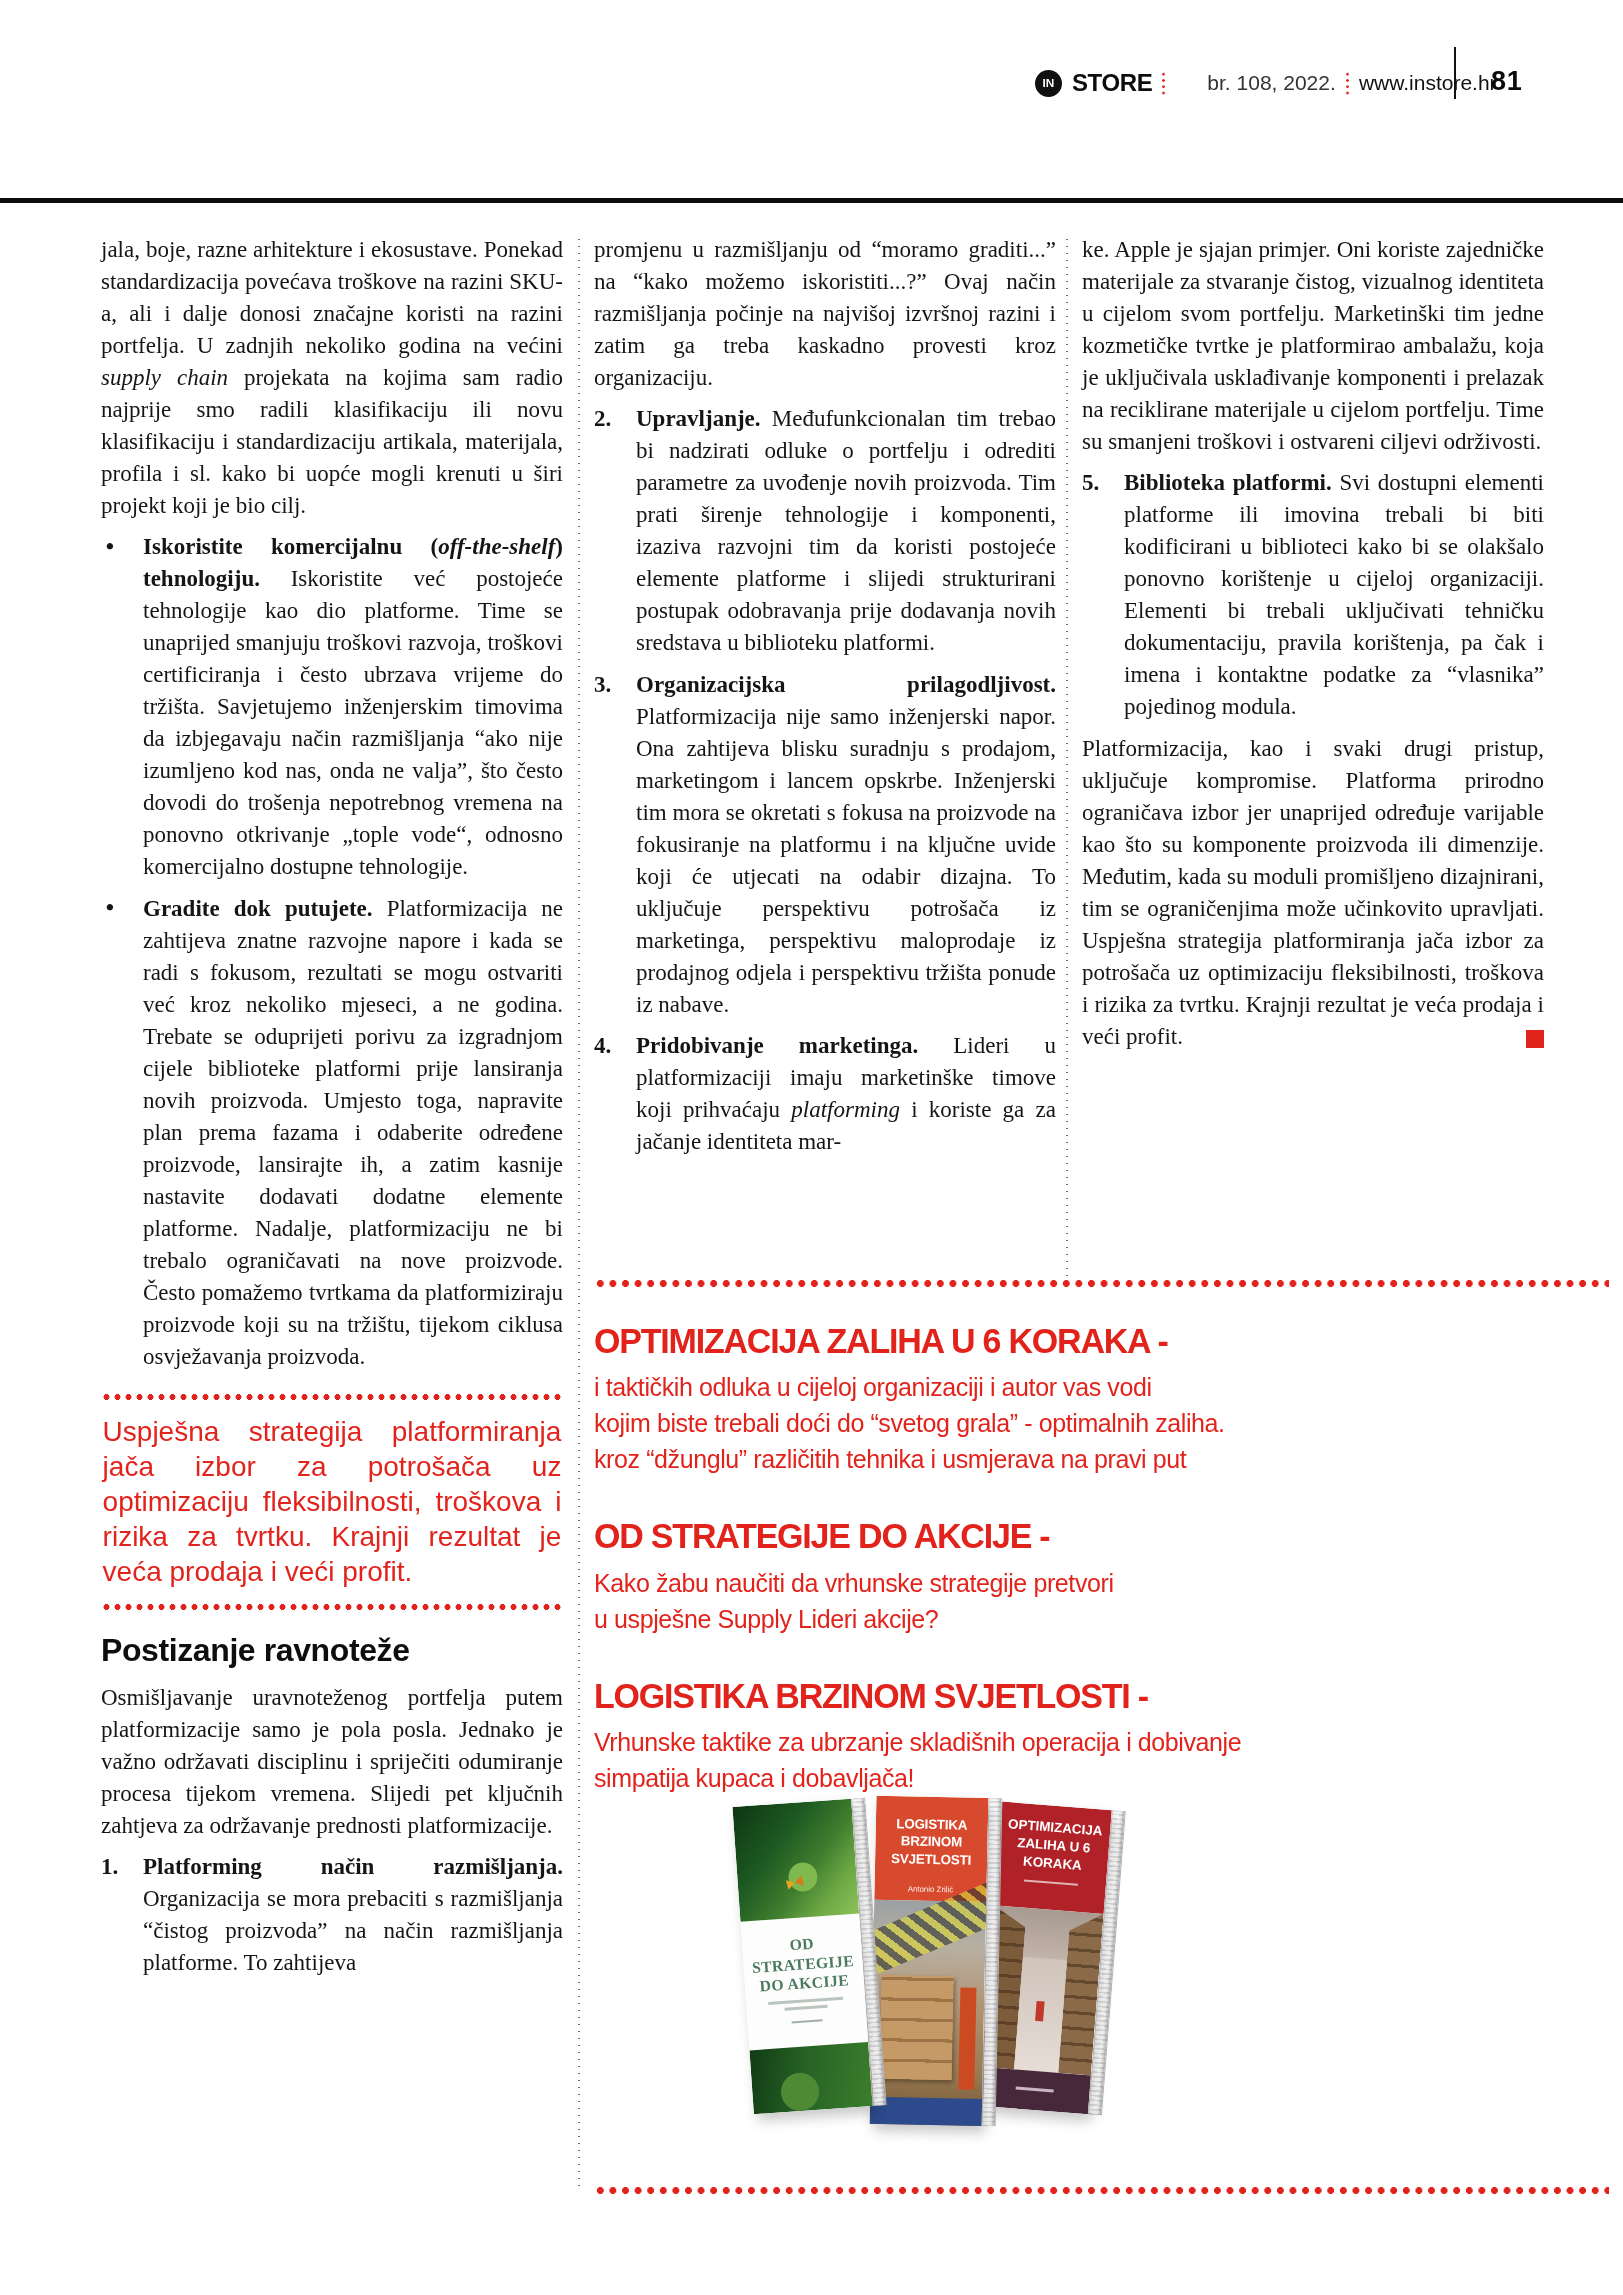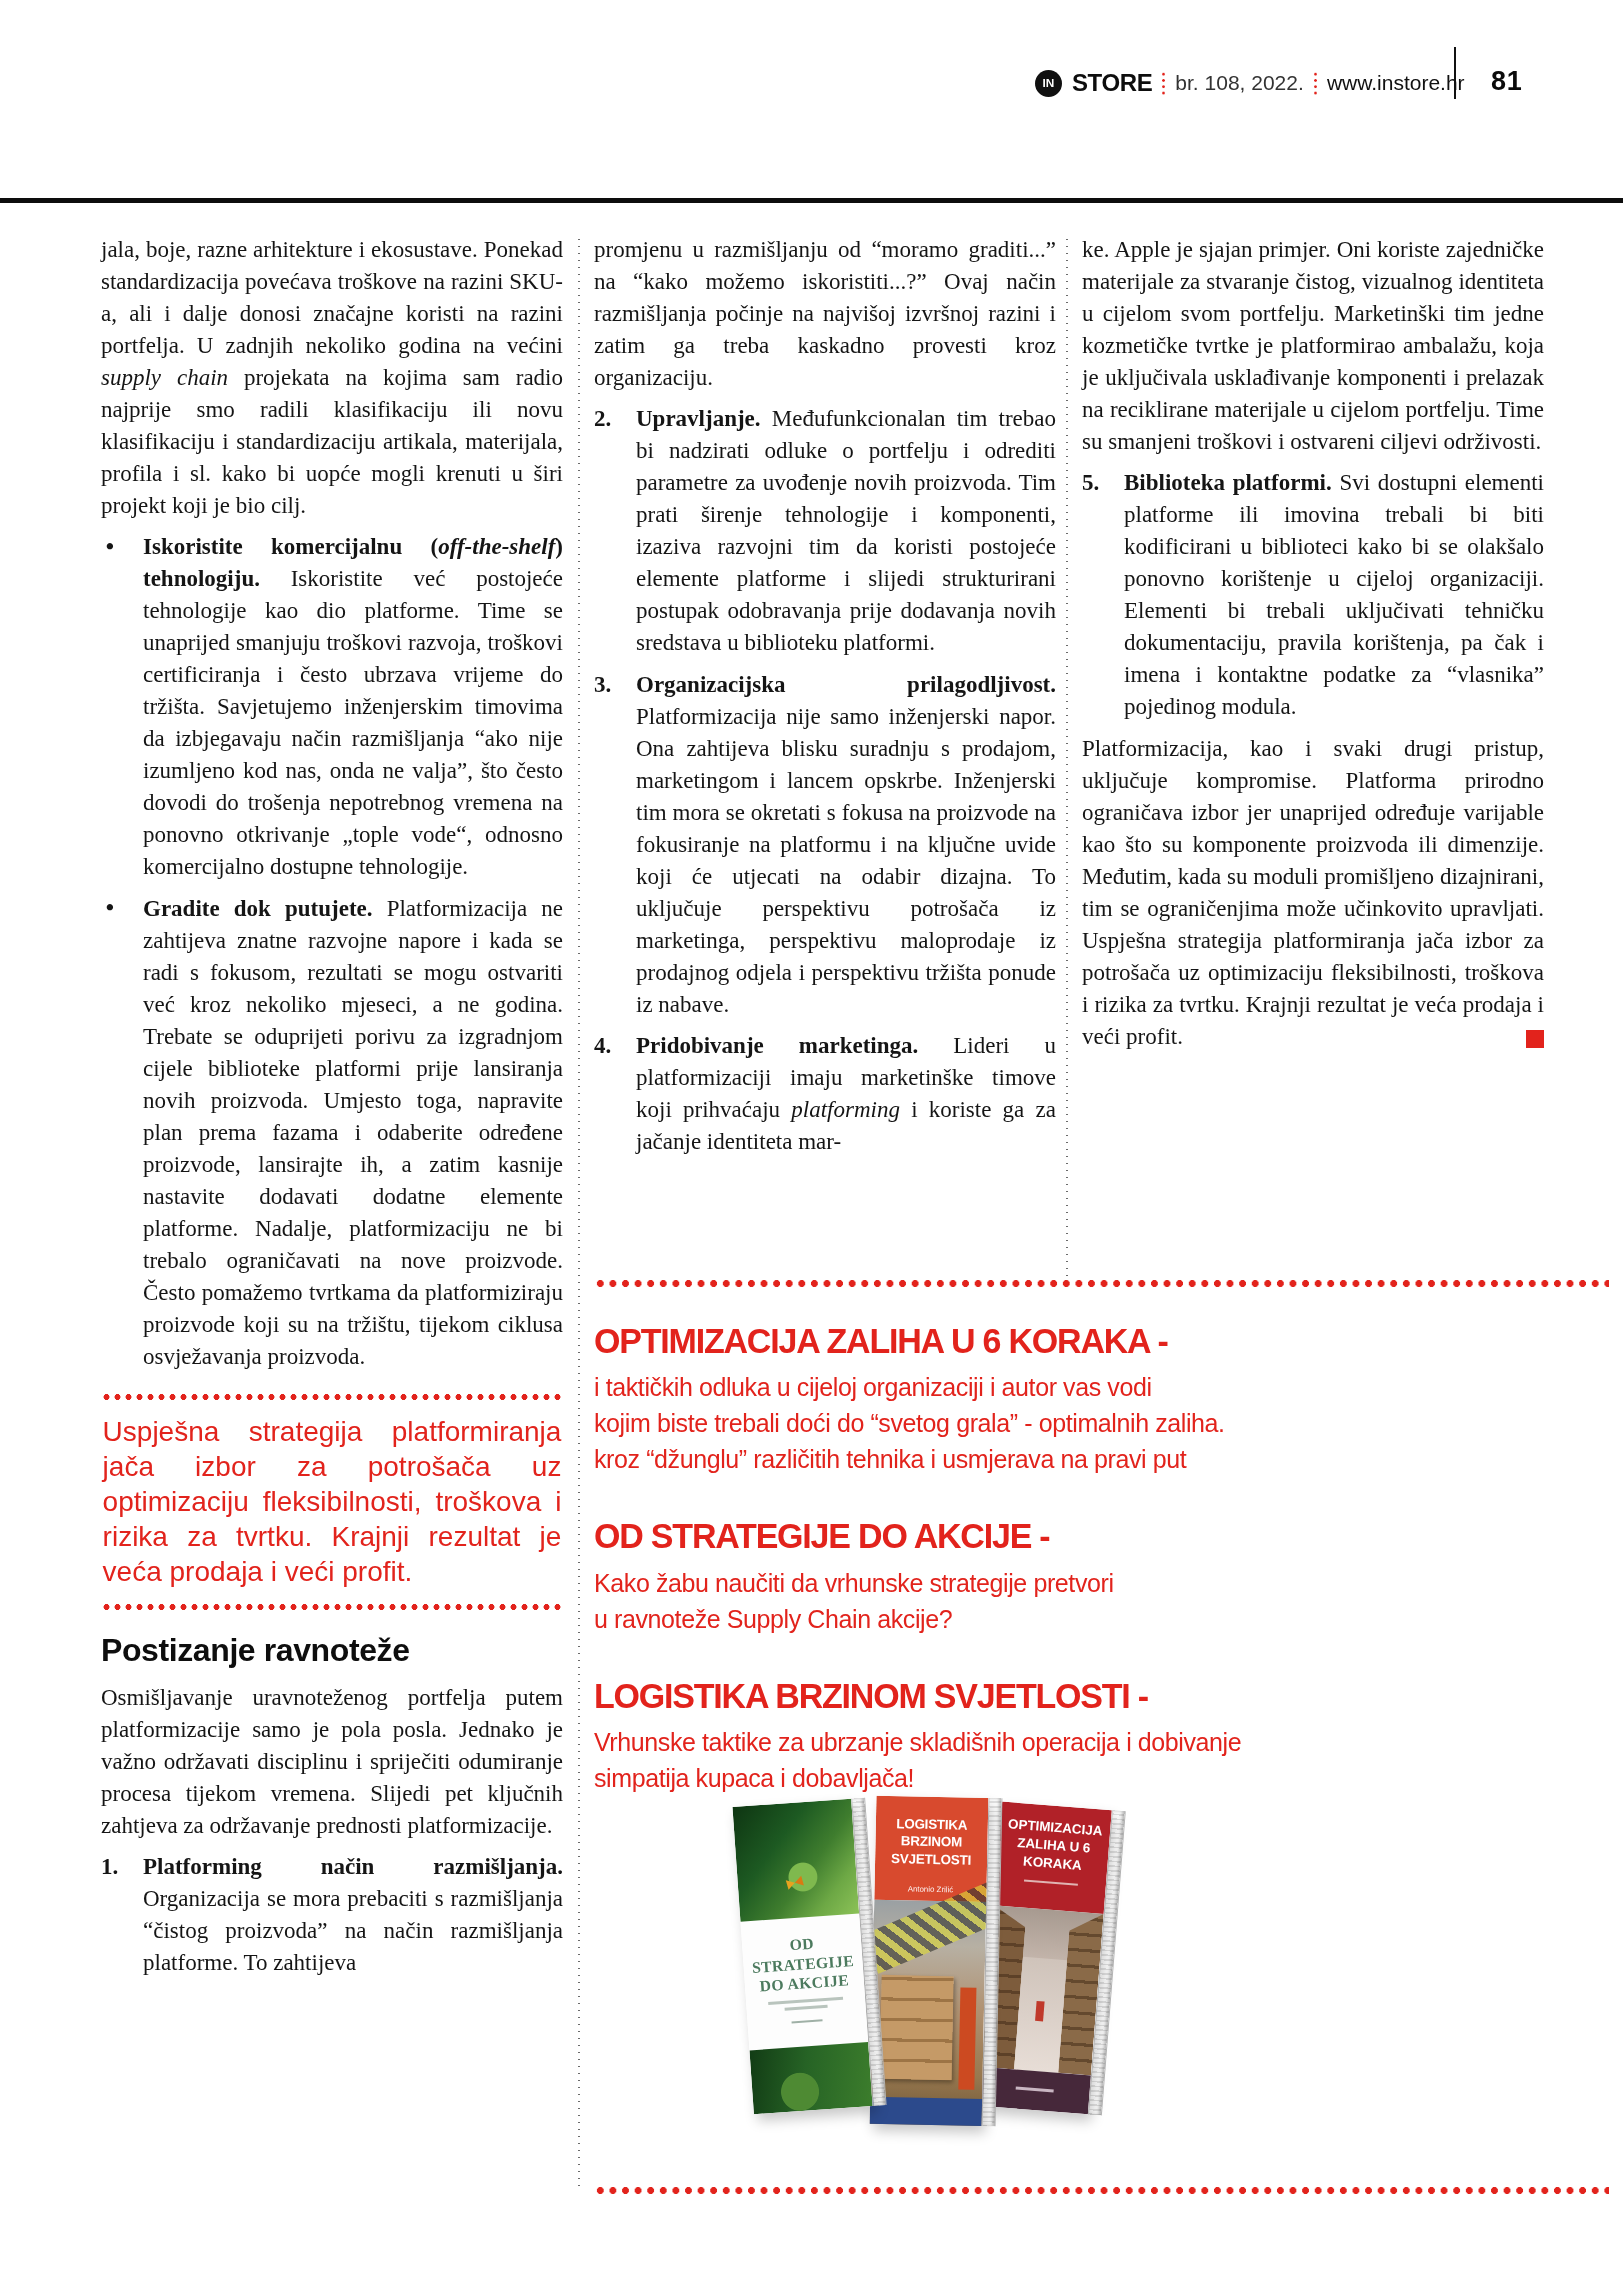--- a/index.html
+++ b/index.html
@@ -10,21 +10,21 @@
   }
   
   .hdr-row{position:absolute;left:1035px;top:69px;display:flex;align-items:center;gap:10px;}
   .logo-circle{width:27px;height:27px;border-radius:50%;background:#101010;color:#fff;
     display:flex;align-items:center;justify-content:center;
     font-family:"Liberation Sans",sans-serif;font-weight:bold;font-size:11.8px;letter-spacing:0;}
   .logo-store{font-family:"Liberation Sans",sans-serif;font-weight:bold;font-size:24px;letter-spacing:-0.4px;color:#0d0d0d;}
   .hdr-vdots{width:3.1px;height:25px;
     background-image:radial-gradient(circle,var(--accent) 1.2px,transparent 1.5px);
     background-size:3.1px 6.3px;background-repeat:repeat-y;}
-  .hdr-issue{font-family:"Liberation Sans",sans-serif;font-size:21px;color:#333;}
+  .hdr-issue{font-family:"Liberation Sans",sans-serif;font-size:21px;color:#333;margin-left:32px;}
   .hdr-site{font-family:"Liberation Sans",sans-serif;font-size:21px;color:#111;}
   .hdr-vline{position:absolute;left:1454px;top:47px;width:2.4px;height:52px;background:#111;}
   .hdr-page{position:absolute;left:1491px;top:66px;font-family:"Liberation Sans",sans-serif;
     font-weight:bold;font-size:27px;color:#0b0b0b;letter-spacing:0.8px;}
   .hdr-rule{position:absolute;left:0;top:198px;width:1623px;height:4.7px;background:#0d0d0d;}
 
   
   .col{position:absolute;top:234px;width:462px;font-size:23px;line-height:32px;text-align:justify;}
   #col1{left:101px;} #col2{left:594px;} #col3{left:1082px;}
   .col p{margin:0 0 9.4px 0;}
@@ -199,21 +199,21 @@
 <div class="promo">
   <div class="promo-sec">
     <div class="promo-h">OPTIMIZACIJA ZALIHA U 6 KORAKA -</div>
     <div class="promo-sub">i taktičkih odluka u cijeloj organizaciji i autor vas vodi</div>
     <div class="promo-sub">kojim biste trebali doći do “svetog grala” - optimalnih zaliha.</div>
     <div class="promo-sub">kroz “džunglu” različitih tehnika i usmjerava na pravi put</div>
   </div>
   <div class="promo-sec">
     <div class="promo-h">OD STRATEGIJE DO AKCIJE -</div>
     <div class="promo-sub">Kako žabu naučiti da vrhunske strategije pretvori</div>
-    <div class="promo-sub">u ravnoteže  Supply Chain akcije?</div>
+    <div class="promo-sub">u uspješne  Supply Lideri akcije?</div>
   </div>
   <div class="promo-sec">
     <div class="promo-h">LOGISTIKA BRZINOM SVJETLOSTI -</div>
     <div class="promo-sub">Vrhunske taktike za ubrzanje skladišnih operacija i dobivanje</div>
     <div class="promo-sub">simpatija kupaca i dobavljača!</div>
   </div>
 </div>
 
 <div class="books">
 

